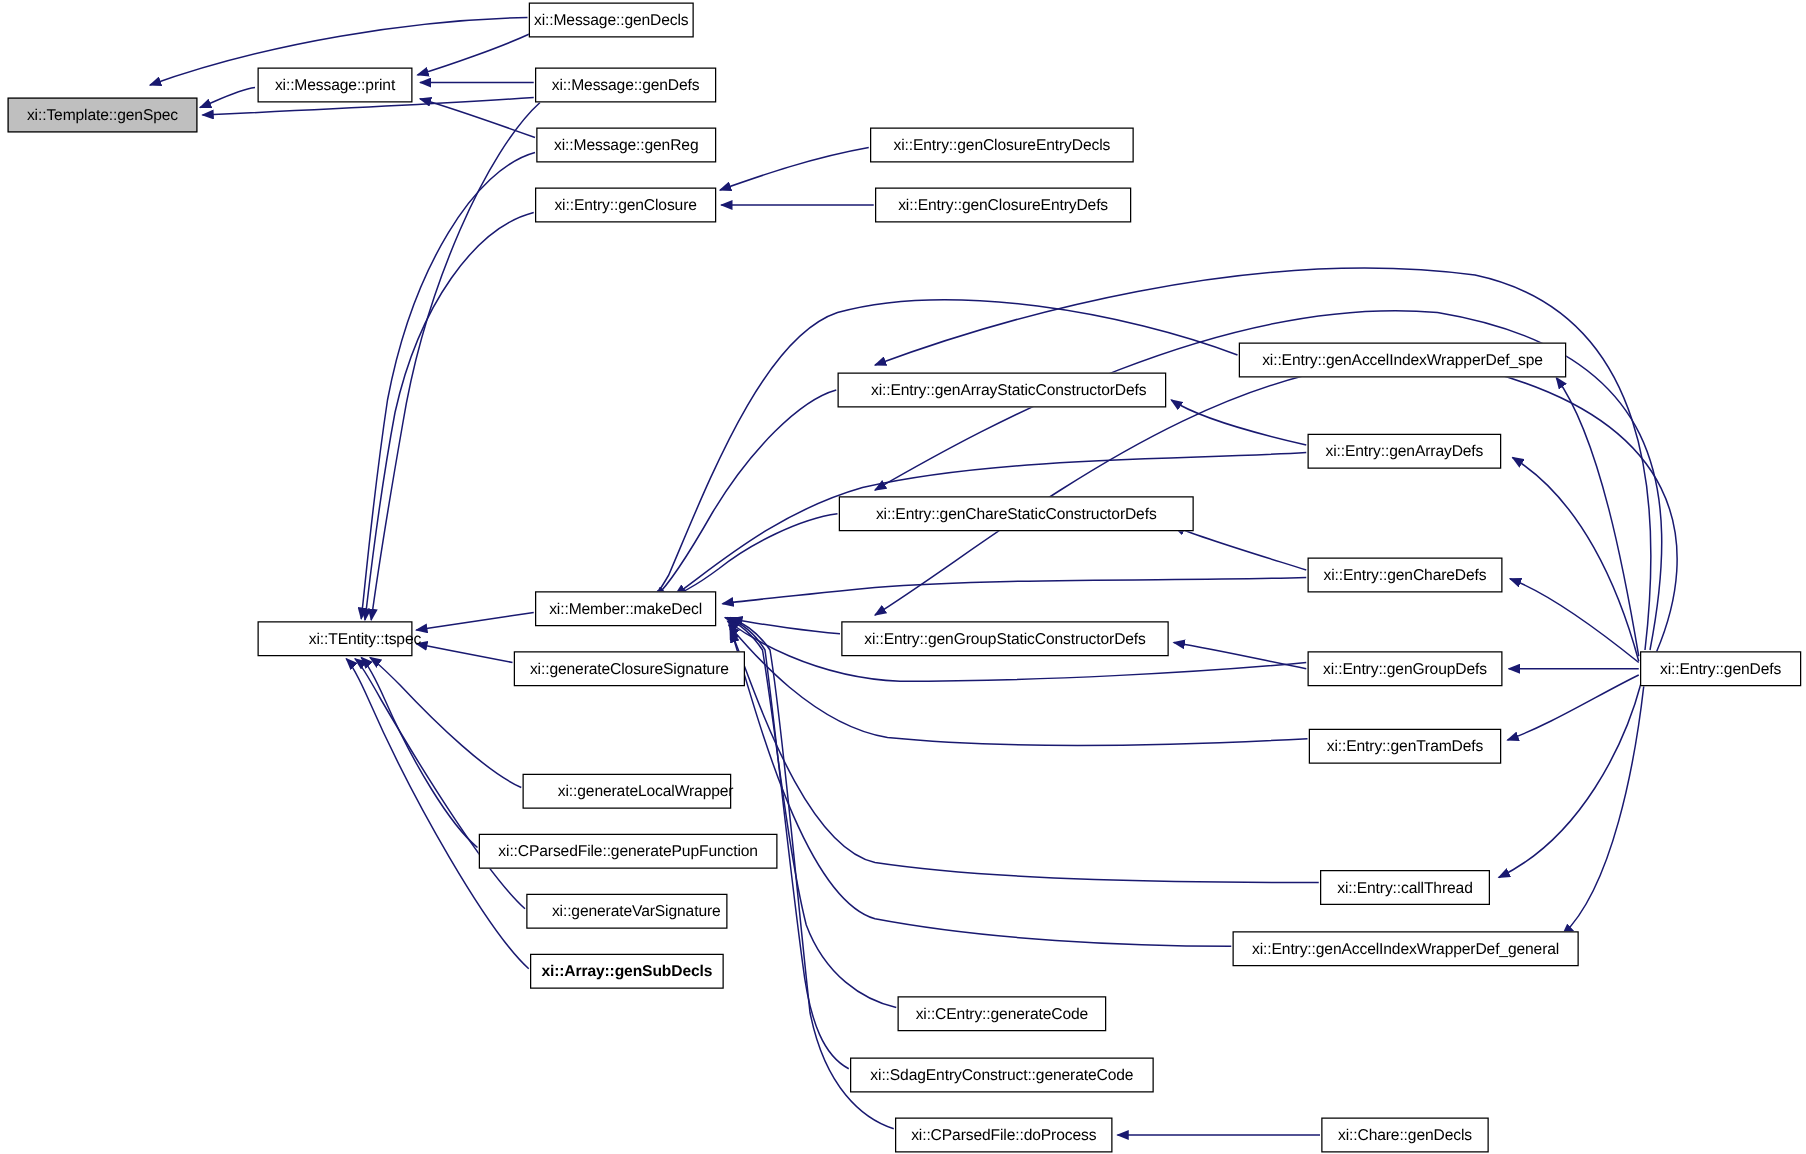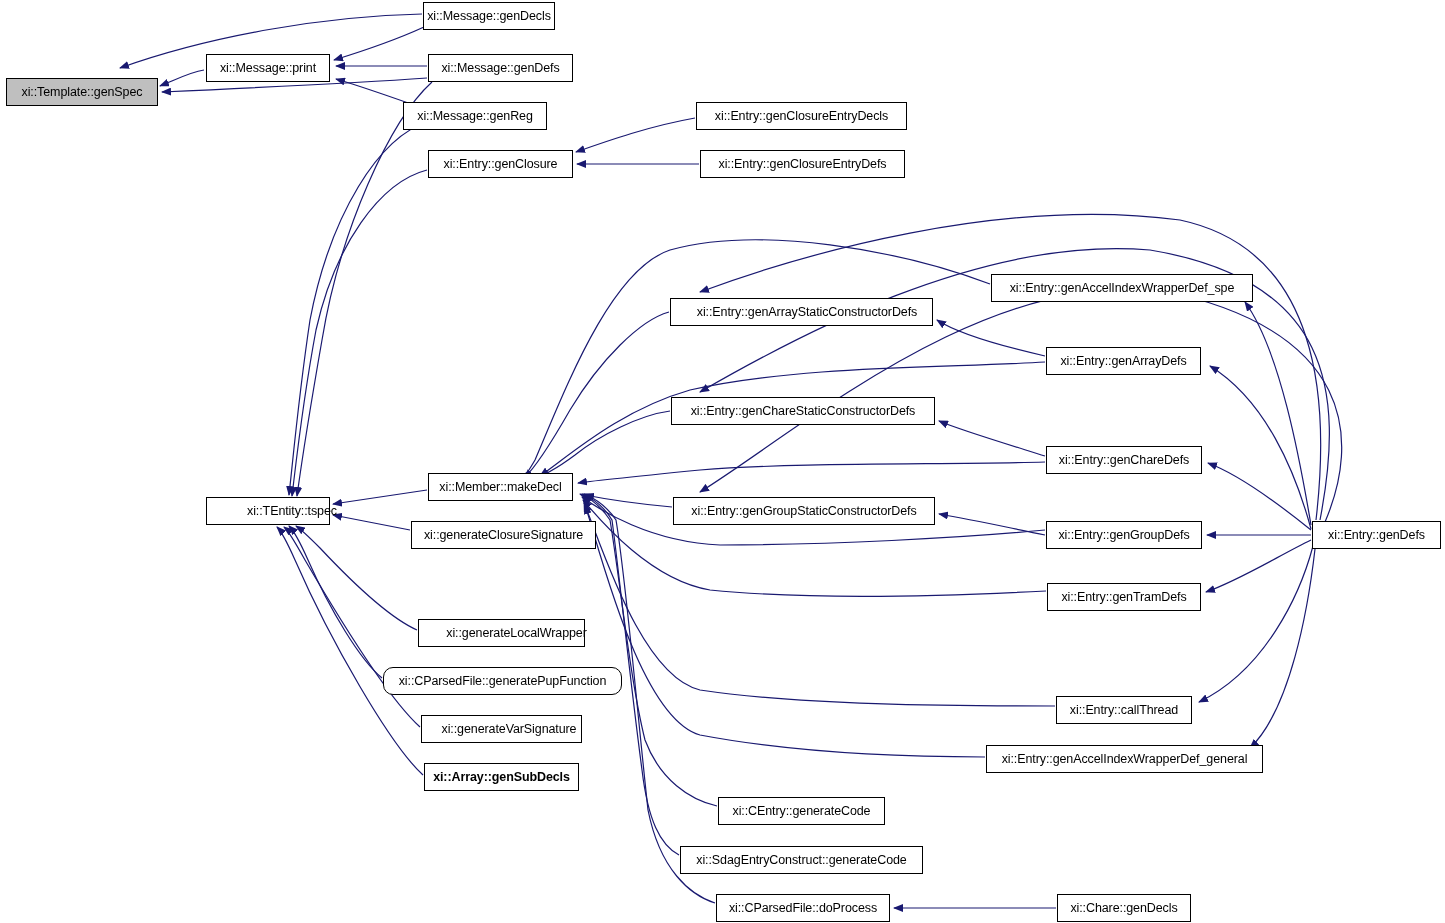--- a/index.html
+++ b/index.html
@@ -106,21 +106,21 @@
       </div>
       <div class="node" style="left: 206px; top: 54px; width: 124px; height: 28px;">
         <span>xi::Message::print</span>
       </div>
       <div class="node" style="left: 423px; top: 2px; width: 132px; height: 28px;">
         <span>xi::Message::genDecls</span>
       </div>
       <div class="node" style="left: 428px; top: 54px; width: 145px; height: 28px;">
         <span>xi::Message::genDefs</span>
       </div>
-      <div class="node" style="left: 403px; top: 102px; width: 144px; height: 28px;">
+      <div class="node" style="left: 429px; top: 102px; width: 144px; height: 28px;">
         <span>xi::Message::genReg</span>
       </div>
       <div class="node" style="left: 428px; top: 150px; width: 145px; height: 28px;">
         <span>xi::Entry::genClosure</span>
       </div>
       <div class="node" style="left: 696px; top: 102px; width: 211px; height: 28px;">
         <span>xi::Entry::genClosureEntryDecls</span>
       </div>
       <div class="node" style="left: 700px; top: 150px; width: 205px; height: 28px;">
         <span>xi::Entry::genClosureEntryDefs</span>
@@ -130,21 +130,21 @@
       </div>
       <div class="node" style="left: 428px; top: 473px; width: 145px; height: 28px;">
         <span>xi::Member::makeDecl</span>
       </div>
       <div class="node" style="left: 411px; top: 521px; width: 185px; height: 28px;">
         <span>xi::generateClosureSignature</span>
       </div>
       <div class="node" style="left: 418px; top: 619px; width: 167px; height: 28px; padding-left: 30px;">
         <span>xi::generateLocalWrapper</span>
       </div>
-      <div class="node" style="left: 383px; top: 667px; width: 239px; height: 28px; border-radius: 10px;">
+      <div class="node" style="left: 383px; top: 667px; width: 239px; height: 28px;">
         <span>xi::CParsedFile::generatePupFunction</span>
       </div>
       <div class="node" style="left: 421px; top: 715px; width: 161px; height: 28px; padding-left: 15px;">
         <span>xi::generateVarSignature</span>
       </div>
       <div class="node" style="left: 424px; top: 763px; width: 155px; height: 28px; font-weight: bold;">
         <span>xi::Array::genSubDecls</span>
       </div>
       <div class="node" style="left: 718px; top: 797px; width: 167px; height: 28px;">
         <span>xi::CEntry::generateCode</span>
@@ -154,21 +154,21 @@
       </div>
       <div class="node" style="left: 716px; top: 894px; width: 174px; height: 28px;">
         <span>xi::CParsedFile::doProcess</span>
       </div>
       <div class="node" style="left: 1057px; top: 894px; width: 134px; height: 28px;">
         <span>xi::Chare::genDecls</span>
       </div>
       <div class="node" style="left: 670px; top: 298px; width: 263px; height: 28px; padding-left: 11px;">
         <span>xi::Entry::genArrayStaticConstructorDefs</span>
       </div>
-      <div class="node" style="left: 671px; top: 397px; width: 264px; height: 28px;">
+      <div class="node" style="left: 671px; top: 397px; width: 284px; height: 28px;">
         <span>xi::Entry::genChareStaticConstructorDefs</span>
       </div>
       <div class="node" style="left: 673px; top: 497px; width: 262px; height: 28px;">
         <span>xi::Entry::genGroupStaticConstructorDefs</span>
       </div>
       <div class="node" style="left: 991px; top: 274px; width: 262px; height: 28px;">
         <span>xi::Entry::genAccelIndexWrapperDef_spe</span>
       </div>
       <div class="node" style="left: 1046px; top: 347px; width: 155px; height: 28px;">
         <span>xi::Entry::genArrayDefs</span>

